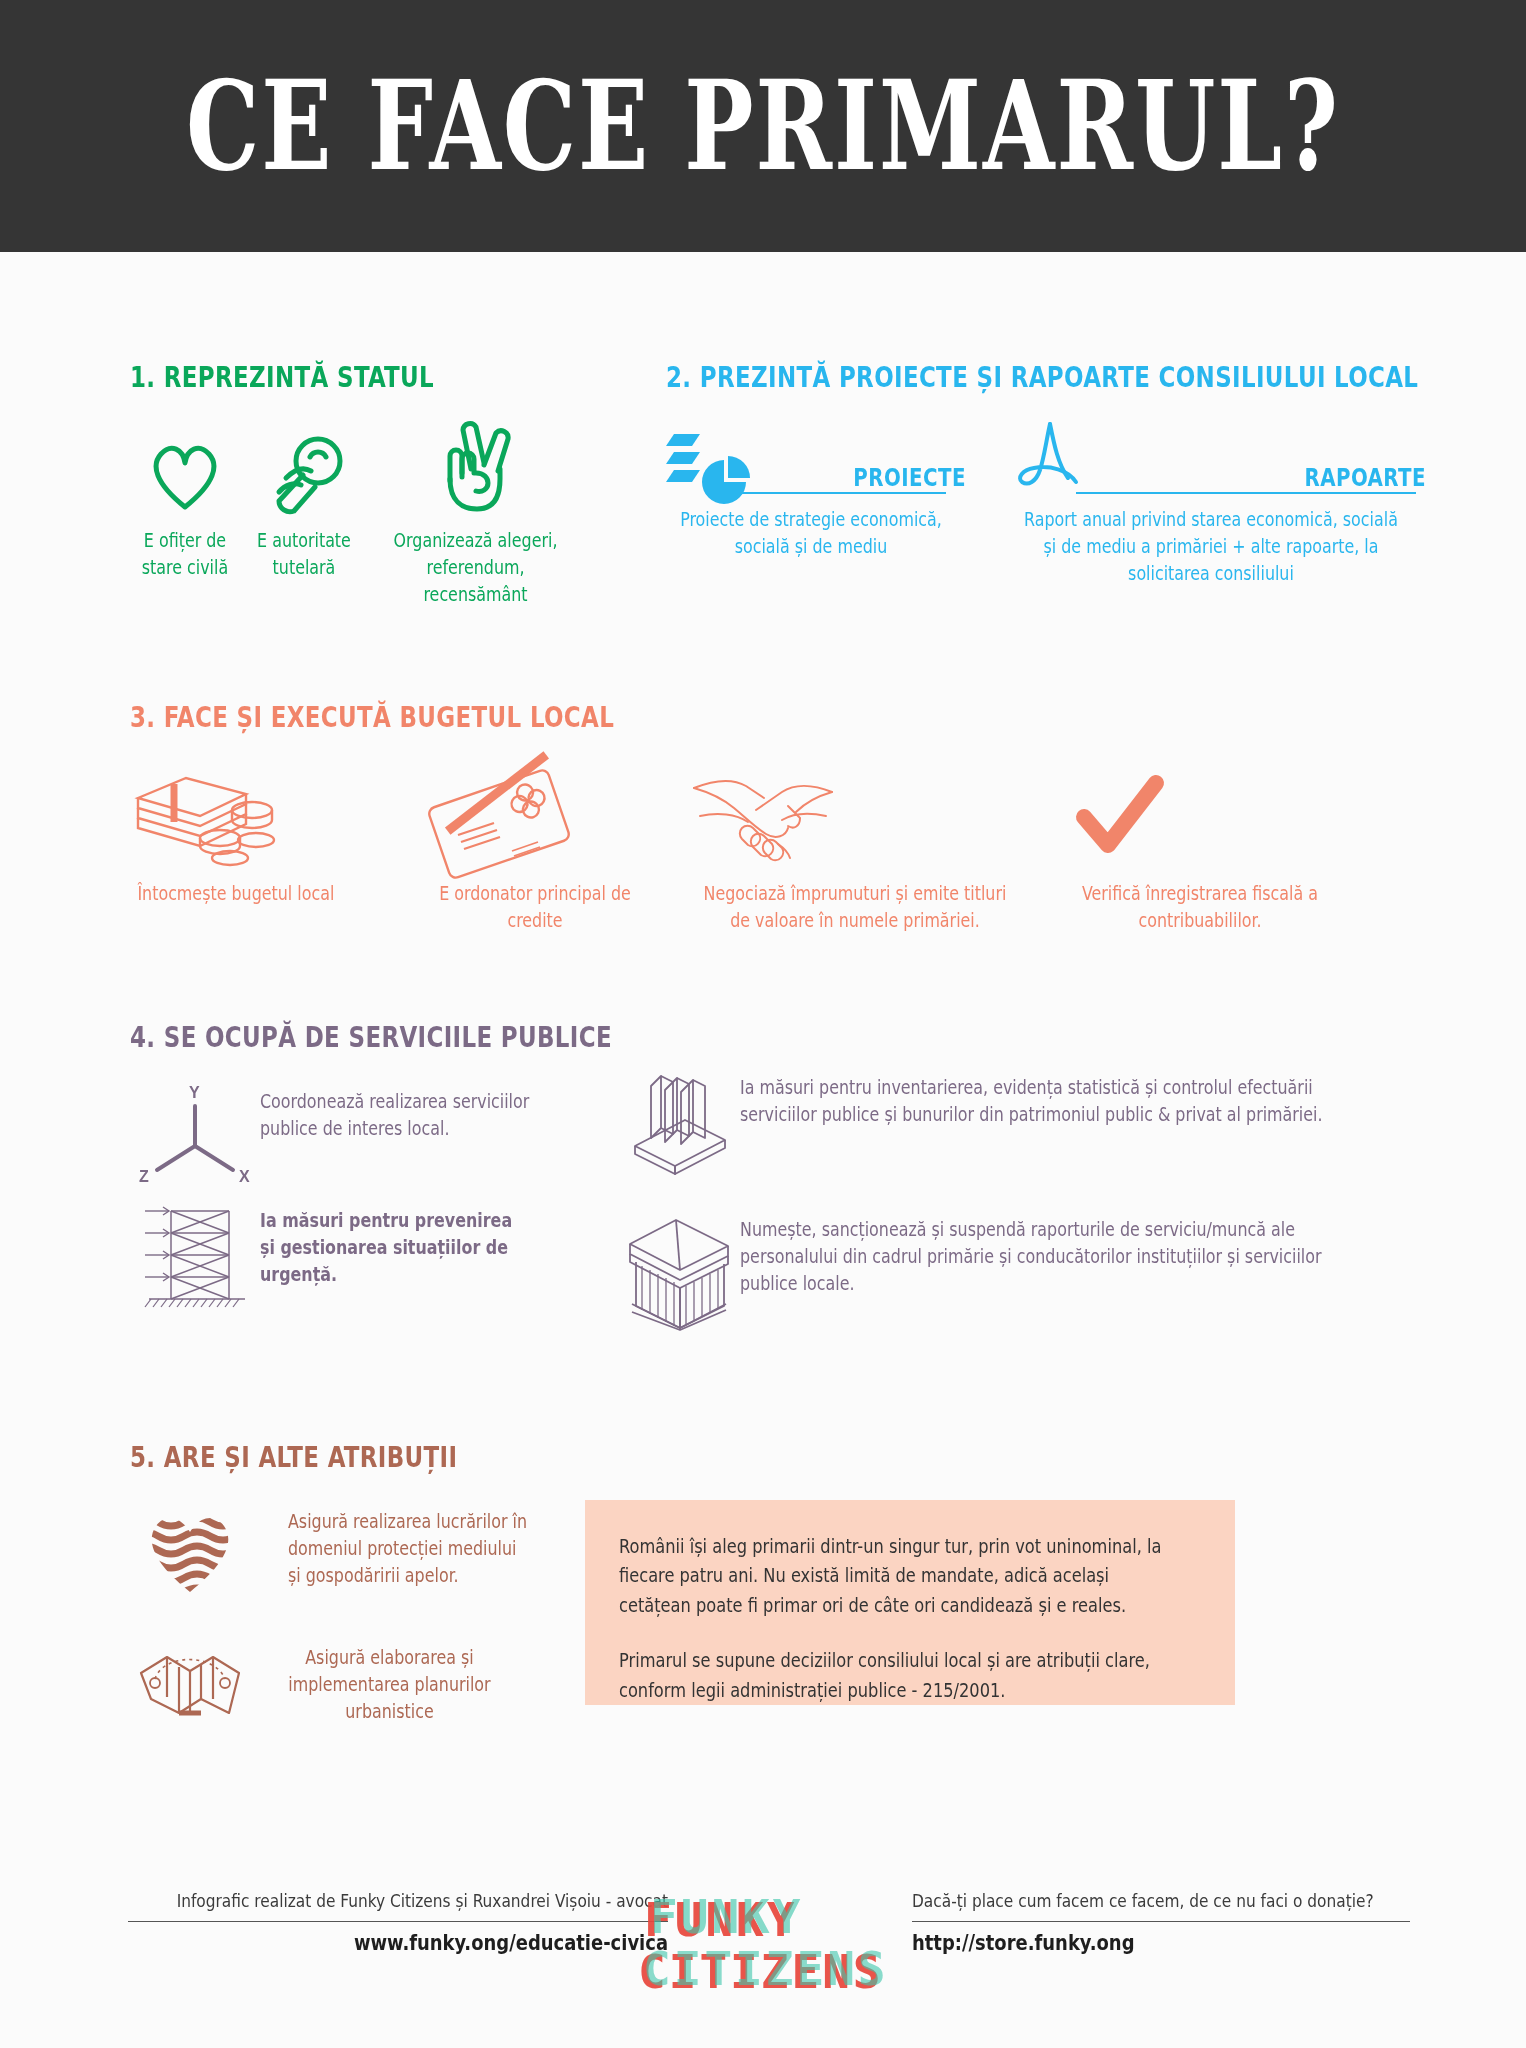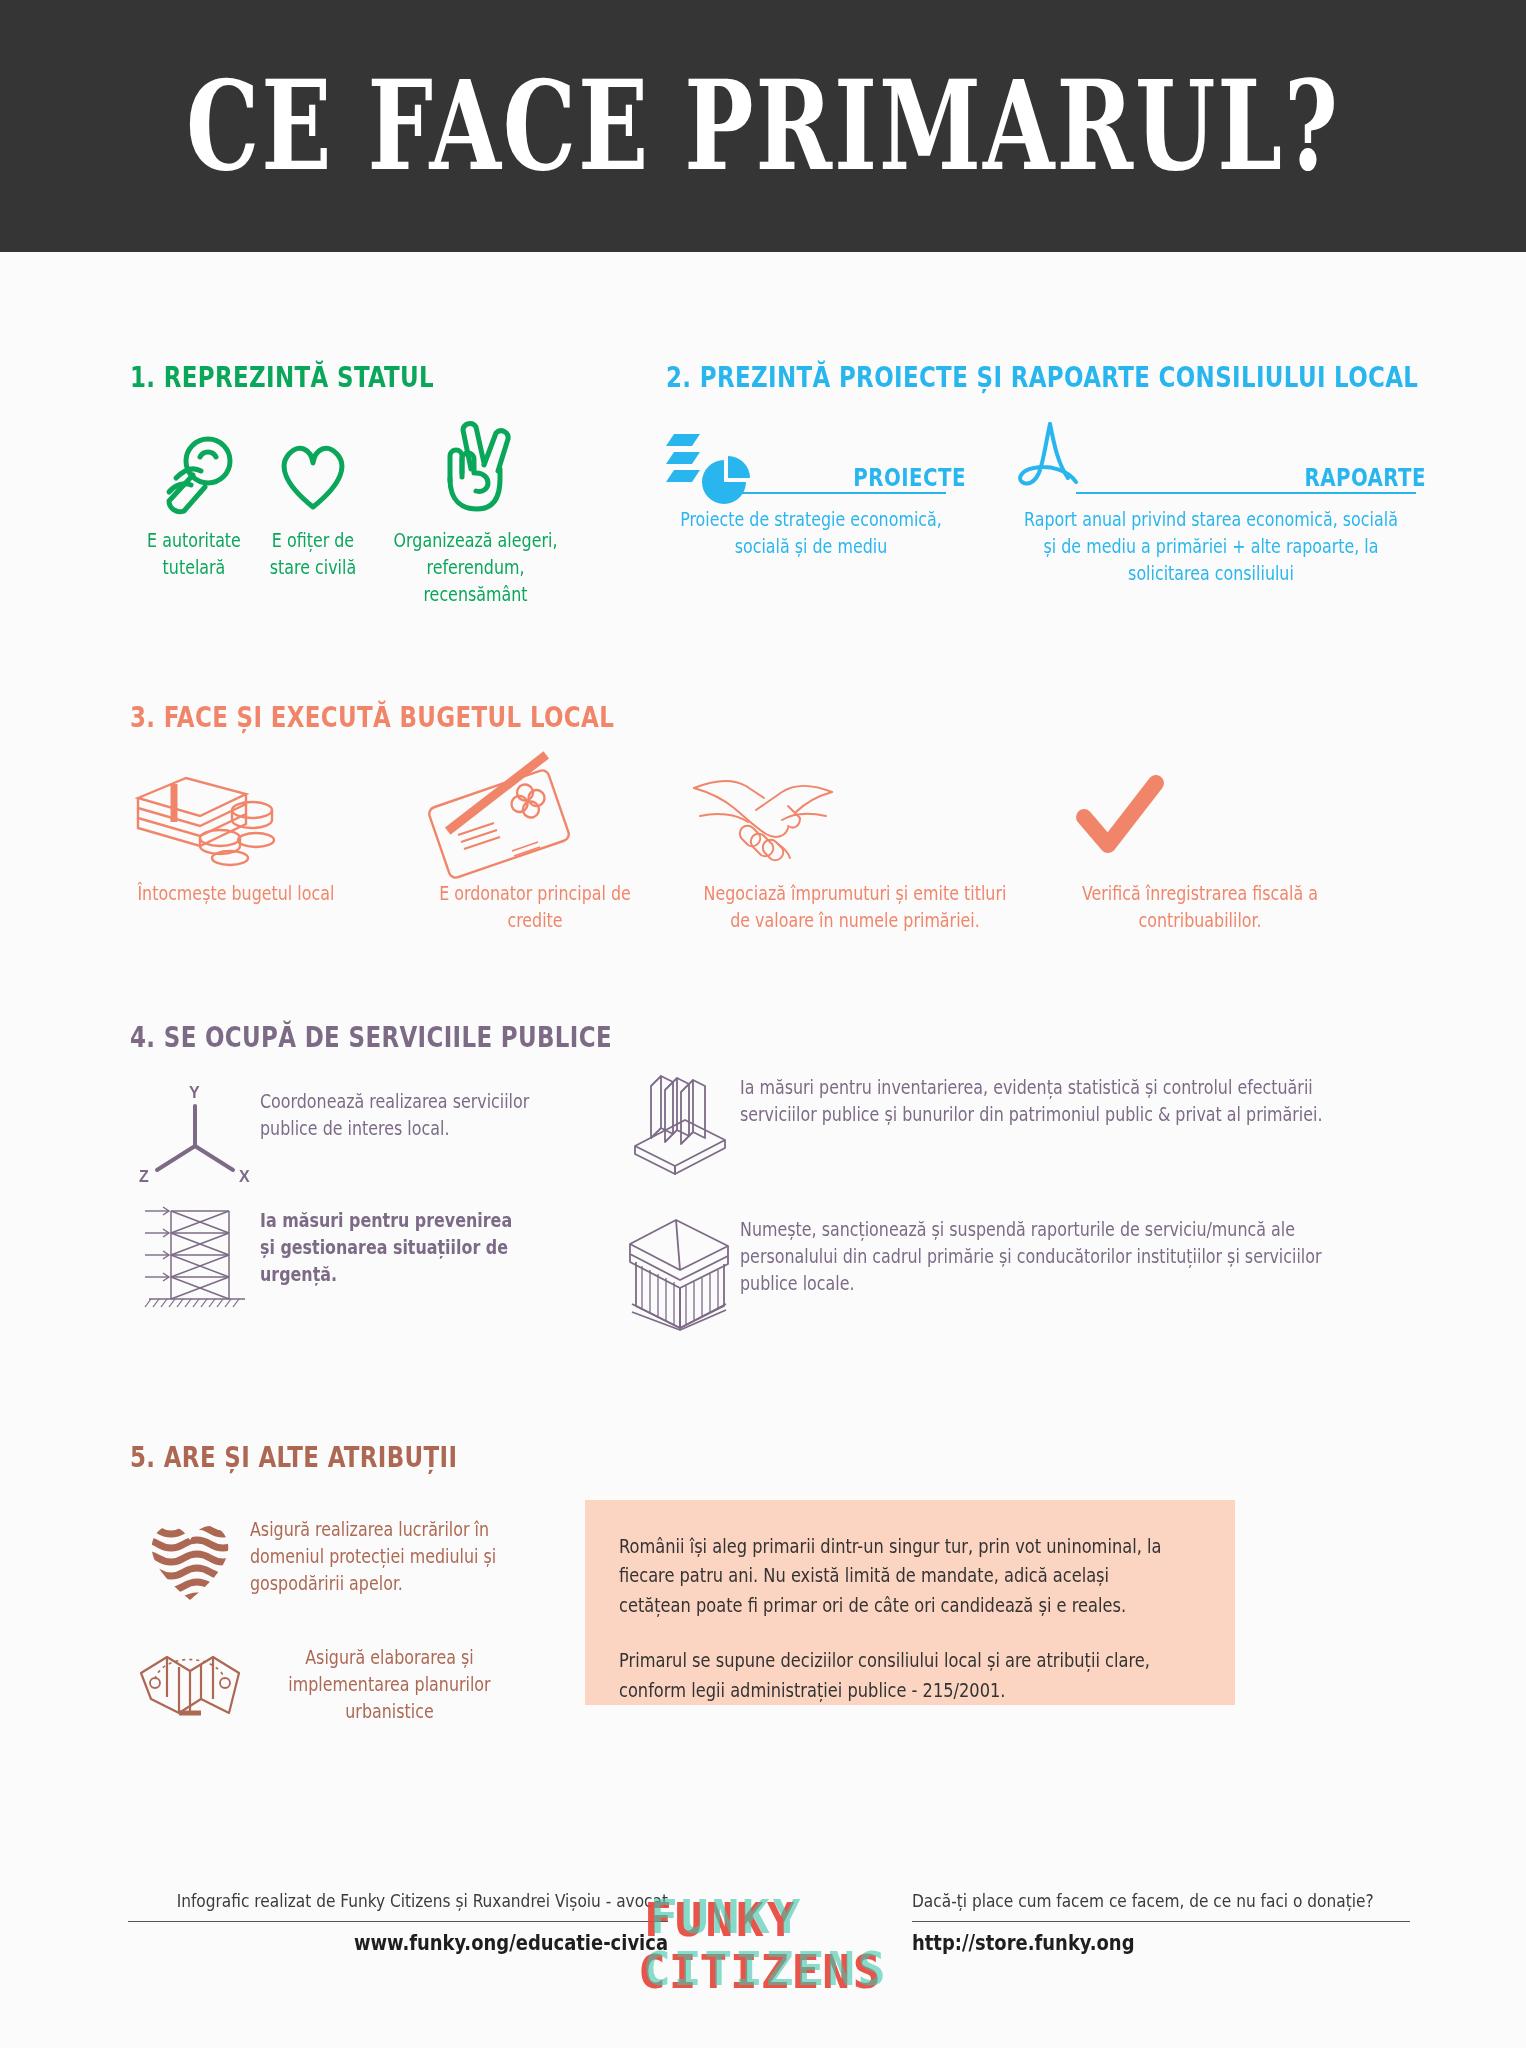--- a/index.html
+++ b/index.html
@@ -138,42 +138,42 @@
 
   <div class="header">
     <h1>CE FACE PRIMARUL?</h1>
   </div>
 
   <div id="sec1">
     <div class="sec-title title green">1. REPREZINTĂ STATUL</div>
 
     <div class="s1row">
 
+      <div class="s1cell" style="width:110px;">
+        <div class="ic">
+          <svg width="80" height="78" viewBox="0 0 80 78">
+            <path d="M40 72 C10 48 6 30 16 19 C26 8 38 14 40 28 C42 14 54 8 64 19 C74 30 70 48 40 72 Z" fill="none" stroke="#0aa75a" stroke-width="5" stroke-linejoin="round"></path>
+          </svg>
+        </div>
+        <div class="cap center green">E ofițer de stare civilă</div>
+      </div>
+
       <div class="s1cell" style="width:128px;">
         <div class="ic">
           <svg width="82" height="78" viewBox="0 0 82 78">
             <g fill="none" stroke="#0aa75a" stroke-width="5" stroke-linecap="round" stroke-linejoin="round">
               <circle cx="55" cy="26" r="22"></circle>
               <path d="M47 22 a9 9 0 0 1 16 0"></path>
               <path d="M40 40 L16 66 a11 11 0 0 0 15 10 L52 52"></path>
               <path d="M23 43 C33 33 41 32 48 36"></path>
               <path d="M16 57 C22 50 31 47 38 50"></path>
             </g>
           </svg>
         </div>
         <div class="cap center green">E autoritate tutelară</div>
-      </div>
-
-      <div class="s1cell" style="width:110px;">
-        <div class="ic">
-          <svg width="80" height="78" viewBox="0 0 80 78">
-            <path d="M40 72 C10 48 6 30 16 19 C26 8 38 14 40 28 C42 14 54 8 64 19 C74 30 70 48 40 72 Z" fill="none" stroke="#0aa75a" stroke-width="5" stroke-linejoin="round"></path>
-          </svg>
-        </div>
-        <div class="cap center green">E ofițer de stare civilă</div>
       </div>
 
       <div class="s1cell" style="width:215px;">
         <div class="ic">
           <svg width="88" height="92" viewBox="0 0 88 92">
             <g fill="none" stroke="#0aa75a" stroke-width="5" stroke-linecap="round" stroke-linejoin="round">
               <path d="M39 48 L31 9 a7 7 0 0 1 13 -3 L52 42"></path>
               <path d="M52 44 L64 12 a7 7 0 0 1 12 6 L66 50"></path>
               <path d="M30 52 L30 35 a6 6 0 0 0 -12 0 L18 60"></path>
               <path d="M42 52 L42 38 a6 6 0 0 0 -12 0 L30 56"></path>
@@ -432,21 +432,21 @@
         </svg>
       </div>
       <div class="tx cap purple" style="width:690px;">Numește, sancționează și suspendă raporturile de serviciu/muncă ale personalului din cadrul primărie și conducătorilor instituțiilor și serviciilor publice locale.</div>
     </div>
 
   </div>
 
   <div id="sec5">
     <div class="sec-title title brown">5. ARE ȘI ALTE ATRIBUȚII</div>
 
-    <div class="s5item" style="left:0;top:68px;width:420px;">
+    <div class="s5item" style="left:0;top:60px;width:420px;gap:38px;">
       <div class="ic" style="width:120px;height:96px;">
         <svg width="104" height="96" viewBox="0 0 104 96">
           <defs>
             <clipPath id="hclip">
               <path d="M52 92 C14 62 8 40 18 26 C28 12 44 18 52 32 C60 18 76 12 86 26 C96 40 90 62 52 92 Z"></path>
             </clipPath>
           </defs>
           <g clip-path="url(#hclip)" fill="none" stroke="#ad6853" stroke-width="7">
             <path d="M-6 22 q13 -8 26 0 t26 0 t26 0 t26 0"></path>
             <path d="M-6 36 q13 -8 26 0 t26 0 t26 0 t26 0"></path>

